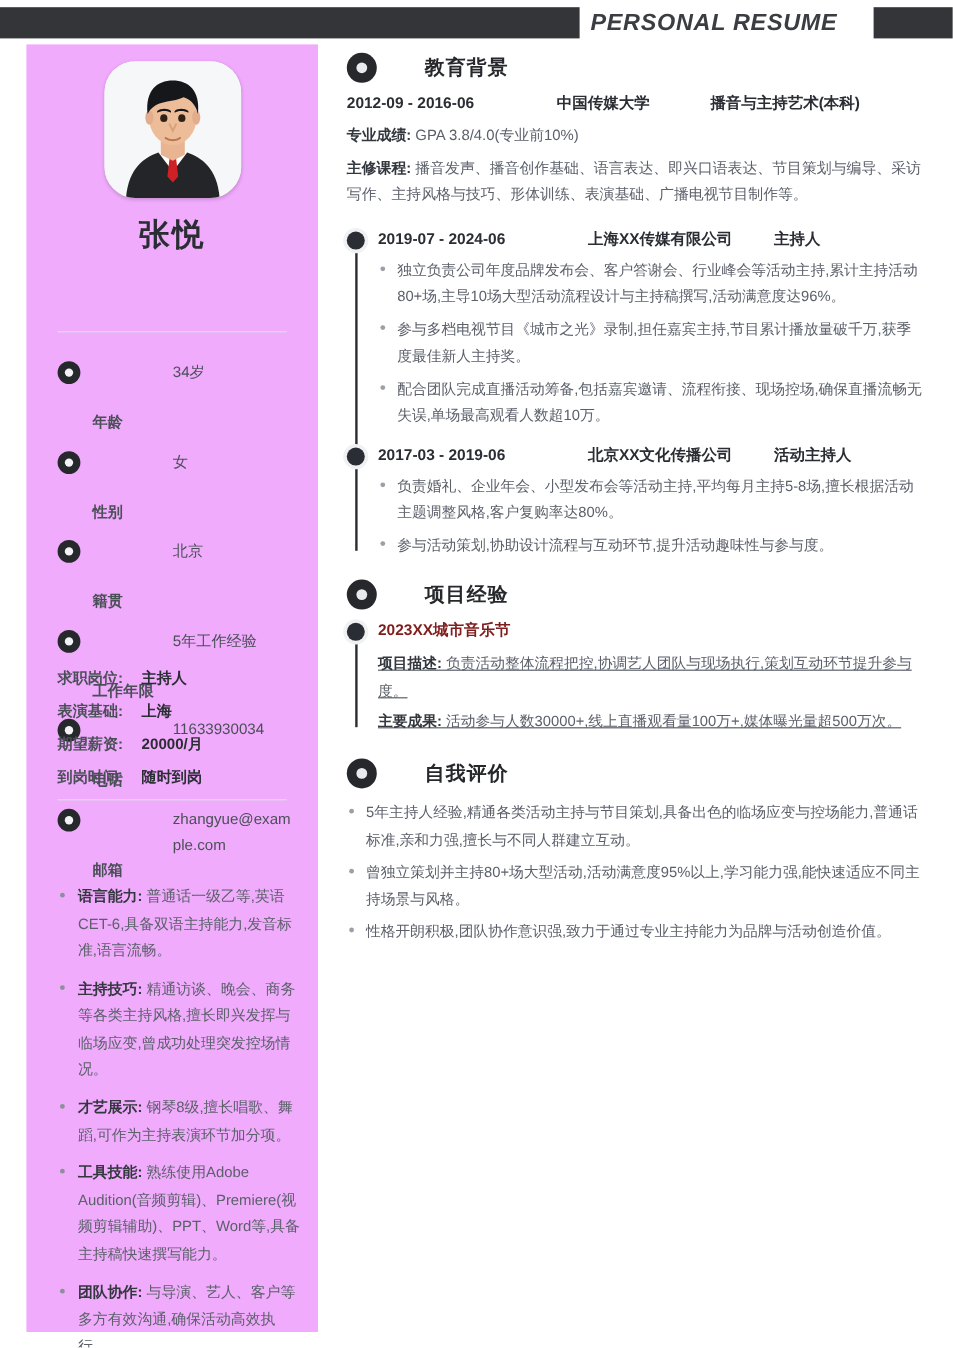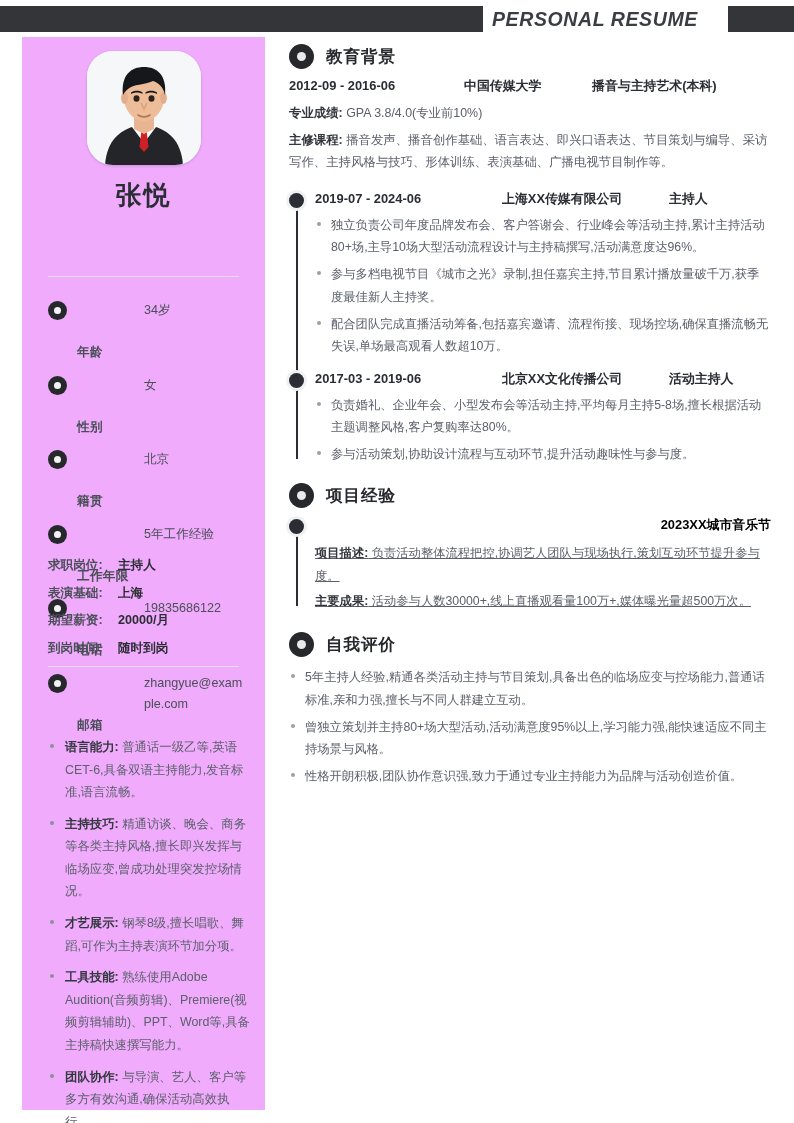--- a/index.html
+++ b/index.html
@@ -74,21 +74,21 @@
   }
   .skill-item::before {
     content: ""; position: absolute; left: 2px; top: 8px;
     width: 4px; height: 4px; border-radius: 50%; background: #8b9098;
   }
   .skill-item b { color: #33373e; font-weight: 700; }
 
   
   .main { position: absolute; left: 289px; top: 44px; width: 482px; }
   .section { margin-bottom: 4px; }
-  .section-head { display: flex; align-items: center; margin-bottom: 9px; }
+  .section-head { display: flex; align-items: center; margin-bottom: 9px; gap: 28px; }
   .sec-donut {
     flex: none; width: 25px; height: 25px; border-radius: 50%;
     background: #26282c; position: relative;
   }
   .sec-donut::after {
     content: ""; position: absolute; left: 50%; top: 50%;
     width: 9px; height: 9px; margin: -4.5px 0 0 -4.5px;
     border-radius: 50%; background: #e9eaec;
   }
   .sec-title { margin-left: 12px; font-size: 16.5px; font-weight: 700; color: #26282c; letter-spacing: 1px; }
@@ -103,34 +103,34 @@
   .timeline { position: relative; padding-left: 26px; }
   .timeline::before {
     content: ""; position: absolute; left: 6.5px; top: 7px; bottom: 6px;
     width: 2px; background: #2a2d33;
   }
   .tl-entry { position: relative; margin-bottom: 14px; }
   .tl-dot {
     position: absolute; left: -26px; top: 2px; width: 15px; height: 15px;
     border-radius: 50%; background: #2a2d33; box-shadow: 0 0 0 3px #f0f1f3;
   }
-  .tl-head { display: flex; font-size: 12.9px; font-weight: 700; color: #2a2d33; margin-bottom: 6px; gap: 12px; }
+  .tl-head { display: flex; font-size: 12.9px; font-weight: 700; color: #2a2d33; margin-bottom: 6px; }
   .tl-date { flex: none; width: 175px; }
   .tl-org { flex: none; width: 155px; }
   .tl-role { flex: 1; text-align: left; }
   .bullets { list-style: none; }
   .bullet {
     position: relative; padding-left: 16px; margin-bottom: 5px;
     font-size: 12.3px; line-height: 1.8; color: #5b606a;
   }
   .bullet::before {
     content: ""; position: absolute; left: 2px; top: 8px;
     width: 4px; height: 4px; border-radius: 50%; background: #9aa0a8;
   }
-  .proj-title { text-align: right; font-size: 12.9px; font-weight: 700; color: #000000; margin-bottom: 8px; }
+  .proj-title { text-align: left; font-size: 12.9px; font-weight: 700; color: #7f1d1d; margin-bottom: 8px; }
   .proj-line { font-size: 12.3px; line-height: 1.82; color: #5b606a; margin-bottom: 3px; text-decoration: underline; }
   .proj-line b { color: #33373e; font-weight: 700; }
 </style>
 </head>
 <body>
 
 <div class="page">
 
   <div class="header">
     <div class="header-bar-left"></div>
@@ -182,21 +182,21 @@
         <span class="info-value">北京</span>
       </div>
       <div class="info-row">
         <span class="donut"></span>
         <span class="info-label">工作年限</span>
         <span class="info-value">5年工作经验</span>
       </div>
       <div class="info-row">
         <span class="donut"></span>
         <span class="info-label">电话</span>
-        <span class="info-value">19835686122</span>
+        <span class="info-value">11633930034</span>
       </div>
       <div class="info-row">
         <span class="donut"></span>
         <span class="info-label">邮箱</span>
         <span class="info-value">zhangyue@example.com</span>
       </div>
     </div>
 
     <div class="apply-list">
       <div class="apply-row">

